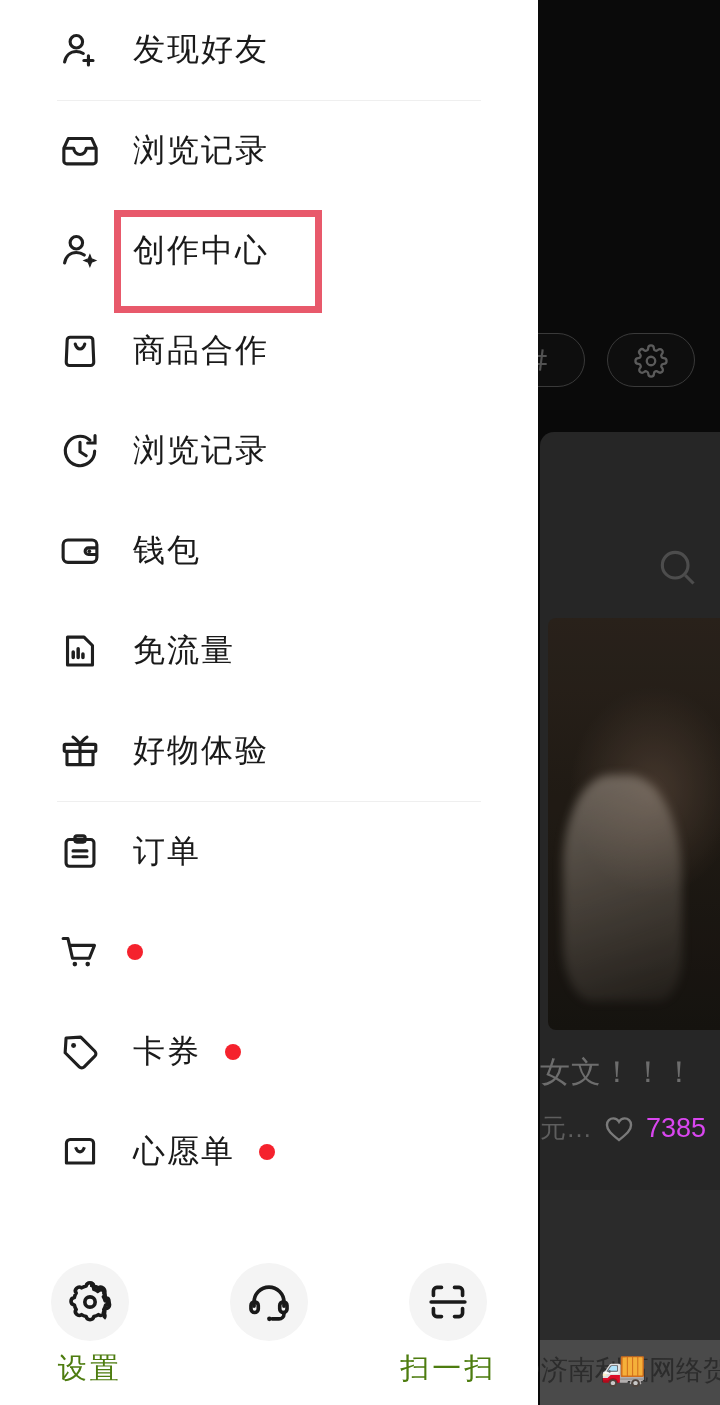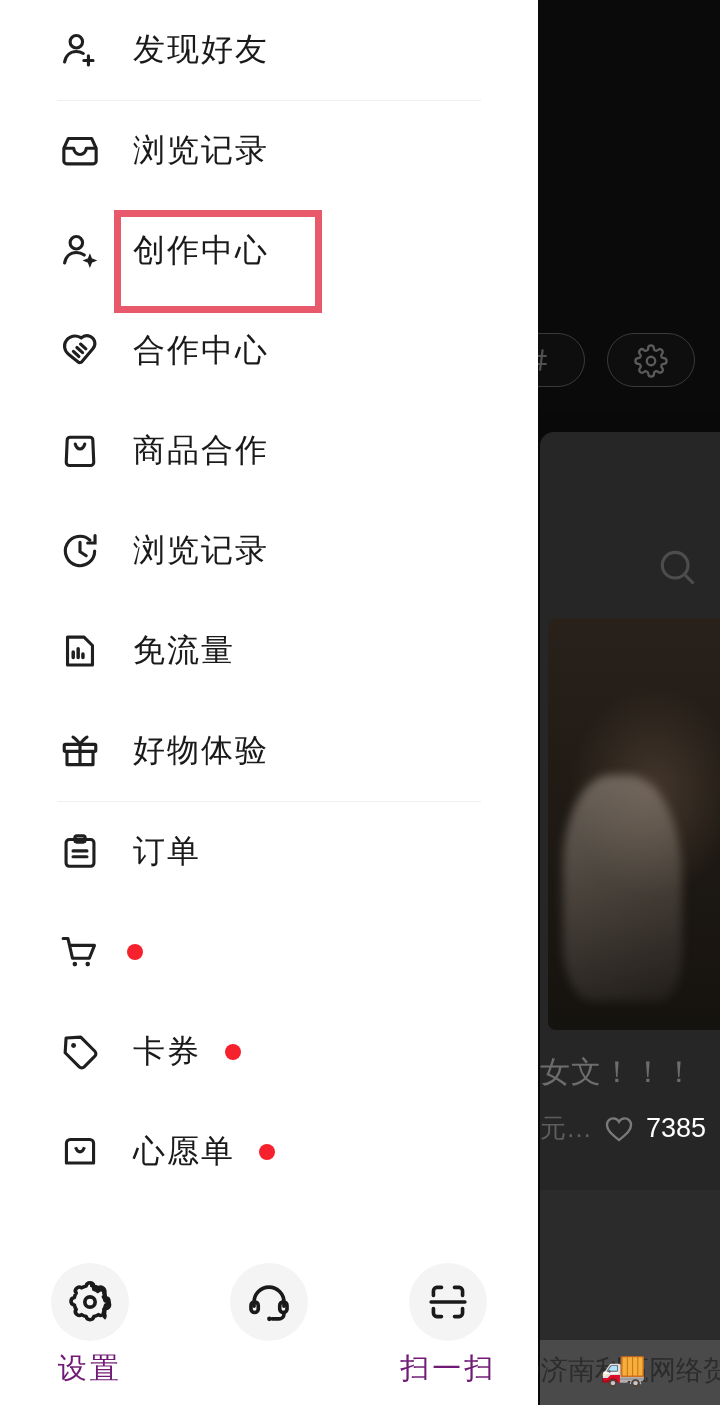--- a/index.html
+++ b/index.html
@@ -41,21 +41,21 @@
   .bg-search{position:absolute;left:655px;top:545px;opacity:.45;}
   .bg-caption{
     position:absolute;left:540px;top:1052px;width:185px;
     color:#6d6d6d;font-size:30px;letter-spacing:1px;white-space:nowrap;
   }
   .bg-metarow{
     position:absolute;left:540px;top:1108px;width:190px;height:40px;
     display:flex;align-items:center;gap:10px;color:#6a6a6a;font-size:27px;
   }
   .bg-dots{color:#5e5e5e;font-size:26px;}
-  .bg-likes{color:#ffffff;font-size:27px;}
+  .bg-likes{color:#d946ef;font-size:27px;}
   .bg-strip{position:absolute;left:540px;top:1190px;width:200px;height:150px;background:#2b2b2b;}
   .bg-bottom{position:absolute;left:540px;top:1340px;width:180px;height:65px;background:#4a4a4a;}
 
   
   .watermark{
     position:absolute;left:452px;top:1352px;
     font-size:27px;color:#2c2c2c;white-space:nowrap;letter-spacing:0px;
     font-family:"Liberation Sans","DejaVu Sans",sans-serif;
   }
   .wm-logo{color:#1f1f1f;font-weight:bold;}
@@ -100,21 +100,21 @@
     background:#fff;display:flex;align-items:flex-start;justify-content:space-around;
     padding-top:6px;box-sizing:border-box;
   }
   .bb-item{
     width:150px;display:flex;flex-direction:column;align-items:center;gap:8px;
   }
   .bb-circle{
     width:78px;height:78px;border-radius:50%;background:#f4f4f4;
     display:flex;align-items:center;justify-content:center;
   }
-  .bb-label{font-size:29px;color:#701a75;letter-spacing:3px;white-space:nowrap;}
+  .bb-label{font-size:29px;color:#4d7c0f;letter-spacing:3px;white-space:nowrap;}
 
   svg{display:block;}
 </style>
 </head>
 <body>
 
 <div id="app">
 
   <div class="bg-layer">
     <div class="bg-topbar"></div>
@@ -195,31 +195,20 @@
           <span class="ico">
             <svg width="44" height="44" viewBox="0 0 24 24" fill="none" stroke="#1f1f1f" stroke-width="1.7" stroke-linecap="round">
               <circle cx="10" cy="7.5" r="3.4"></circle>
               <path d="M3.6 18.5 C4.3 14.8 6.9 12.8 10 12.8 C11.6 12.8 13.1 13.3 14.3 14.2"></path>
               <path d="M17.4 14 L18.3 16.3 L20.6 17.2 L18.3 18.1 L17.4 20.4 L16.5 18.1 L14.2 17.2 L16.5 16.3 Z" fill="#1f1f1f" stroke-width="0.6"></path>
             </svg>
           </span>
           <span class="lbl">创作中心</span>
         </div>
 
-        <div class="menu-item">
-          <span class="ico">
-            <svg width="44" height="44" viewBox="0 0 24 24" fill="none" stroke="#1f1f1f" stroke-width="1.7" stroke-linejoin="round" stroke-linecap="round">
-              <path d="M12.2 4.6 C9.6 3.1 6.3 3.8 4.6 6.2 C2.8 8.7 3.4 12 5.9 13.9 L11 18 C11.6 18.5 12.5 18.4 13 17.8 L19 10.8 C20.9 8.6 20.3 5.5 17.8 4.2 C16.1 3.3 14 3.6 12.7 4.9"></path>
-              <path d="M8.4 12.2 L11.4 15"></path>
-              <path d="M10.3 10.1 L13.4 12.9"></path>
-              <path d="M12.3 8.2 L15.2 10.8"></path>
-            </svg>
-          </span>
-          <span class="lbl">合作中心</span>
-        </div>
 
         <div class="menu-item">
           <span class="ico">
             <svg width="44" height="44" viewBox="0 0 24 24" fill="none" stroke="#1f1f1f" stroke-width="1.7" stroke-linejoin="round" stroke-linecap="round">
               <path d="M6.6 4.5 H17.4 A1.6 1.6 0 0 1 19 6.2 L19.5 18 A1.8 1.8 0 0 1 17.7 19.9 H6.3 A1.8 1.8 0 0 1 4.5 18 L5 6.2 A1.6 1.6 0 0 1 6.6 4.5 Z"></path>
               <path d="M9.4 8.2 C9.9 10 11 10.9 12 10.9 C13 10.9 14.1 10 14.6 8.2"></path>
             </svg>
           </span>
           <span class="lbl">商品合作</span>
         </div>
@@ -228,20 +217,30 @@
           <span class="ico">
             <svg width="44" height="44" viewBox="0 0 24 24" fill="none" stroke="#1f1f1f" stroke-width="1.7" stroke-linecap="round">
               <path d="M20 12 A8 8 0 1 1 17.4 6.1"></path>
               <path d="M20.2 3.6 V7.6 H16.2"></path>
               <path d="M12 7.2 V12.4 L15.4 14.6"></path>
             </svg>
           </span>
           <span class="lbl">浏览记录</span>
         </div>
 
+        <div class="menu-item">
+          <span class="ico">
+            <svg width="44" height="44" viewBox="0 0 24 24" fill="none" stroke="#1f1f1f" stroke-width="1.7" stroke-linejoin="round">
+              <rect x="2.8" y="6" width="18.4" height="12.2" rx="2.6"></rect>
+              <path d="M21.2 10.3 H16.6 A1.8 1.8 0 0 0 14.8 12.1 A1.8 1.8 0 0 0 16.6 13.9 H21.2"></path>
+              <circle cx="17.1" cy="12.1" r="1.0" fill="#1f1f1f" stroke="none"></circle>
+            </svg>
+          </span>
+          <span class="lbl">钱包</span>
+        </div>
 
         <div class="menu-item">
           <span class="ico">
             <svg width="44" height="44" viewBox="0 0 24 24" fill="none" stroke="#1f1f1f" stroke-width="1.7" stroke-linejoin="round">
               <path d="M5.2 4.4 H14.2 L18.8 9 V19.6 H5.2 Z"></path>
               <path d="M8.3 15.6 V12.6 M11 15.6 V10.8 M13.6 15.6 V13.6" stroke-linecap="round" stroke-width="1.9"></path>
             </svg>
           </span>
           <span class="lbl">免流量</span>
         </div>

